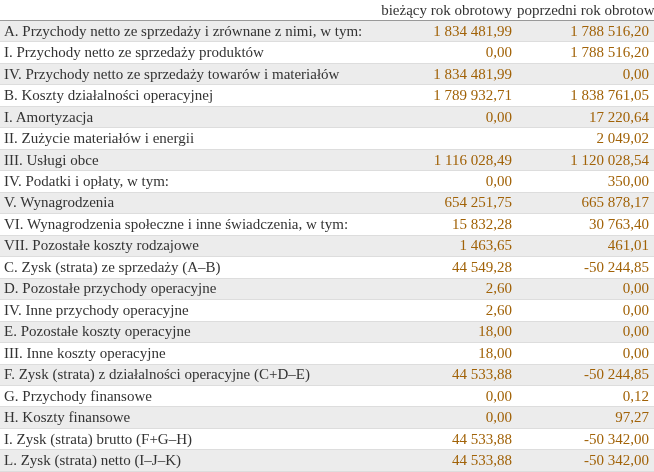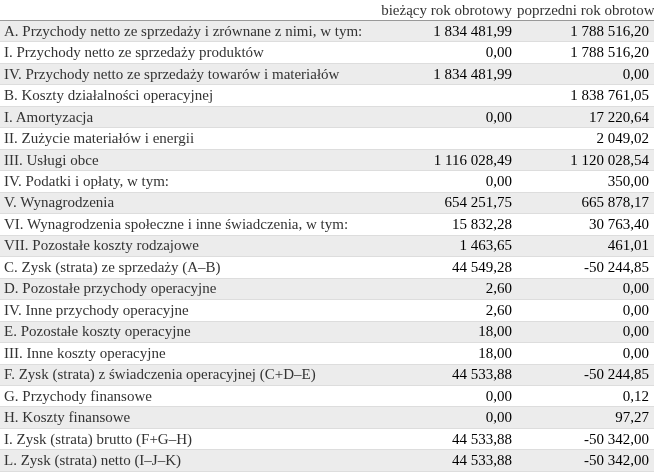--- a/index.html
+++ b/index.html
@@ -56,21 +56,21 @@
   .num-cell {
     flex: 0 0 137px;
     width: 137px;
     text-align: right;
     padding-right: 5px;
   }
   .header-row .num-cell {
     color: #333333;
   }
   .data-row .num-cell {
-    color: #000000;
+    color: #a16207;
   }
 </style>
 </head>
 <body>
 
 <div class="fin-table">
   <div class="row header-row">
     <div class="cell label-cell"></div>
     <div class="cell num-cell">bieżący rok obrotowy</div>
     <div class="cell num-cell">poprzedni rok obrotowy</div>
@@ -89,20 +89,21 @@
   </div>
 
   <div class="row data-row">
     <div class="cell label-cell sub">IV. Przychody netto ze sprzedaży towarów i materiałów</div>
     <div class="cell num-cell num-current">1 834 481,99</div>
     <div class="cell num-cell num-previous">0,00</div>
   </div>
 
   <div class="row data-row">
     <div class="cell label-cell">B. Koszty działalności operacyjnej</div>
+    <div class="cell num-cell num-current">1 789 932,71</div>
     <div class="cell num-cell num-previous">1 838 761,05</div>
   </div>
 
   <div class="row data-row">
     <div class="cell label-cell sub">I. Amortyzacja</div>
     <div class="cell num-cell num-current">0,00</div>
     <div class="cell num-cell num-previous">17 220,64</div>
   </div>
 
   <div class="row data-row">
@@ -164,21 +165,21 @@
     <div class="cell num-cell num-previous">0,00</div>
   </div>
 
   <div class="row data-row">
     <div class="cell label-cell sub">III. Inne koszty operacyjne</div>
     <div class="cell num-cell num-current">18,00</div>
     <div class="cell num-cell num-previous">0,00</div>
   </div>
 
   <div class="row data-row">
-    <div class="cell label-cell">F. Zysk (strata) z świadczenia operacyjnej (C+D–E)</div>
+    <div class="cell label-cell">F. Zysk (strata) z działalności operacyjne (C+D–E)</div>
     <div class="cell num-cell num-current">44 533,88</div>
     <div class="cell num-cell num-previous">-50 244,85</div>
   </div>
 
   <div class="row data-row">
     <div class="cell label-cell">G. Przychody finansowe</div>
     <div class="cell num-cell num-current">0,00</div>
     <div class="cell num-cell num-previous">0,12</div>
   </div>
 

